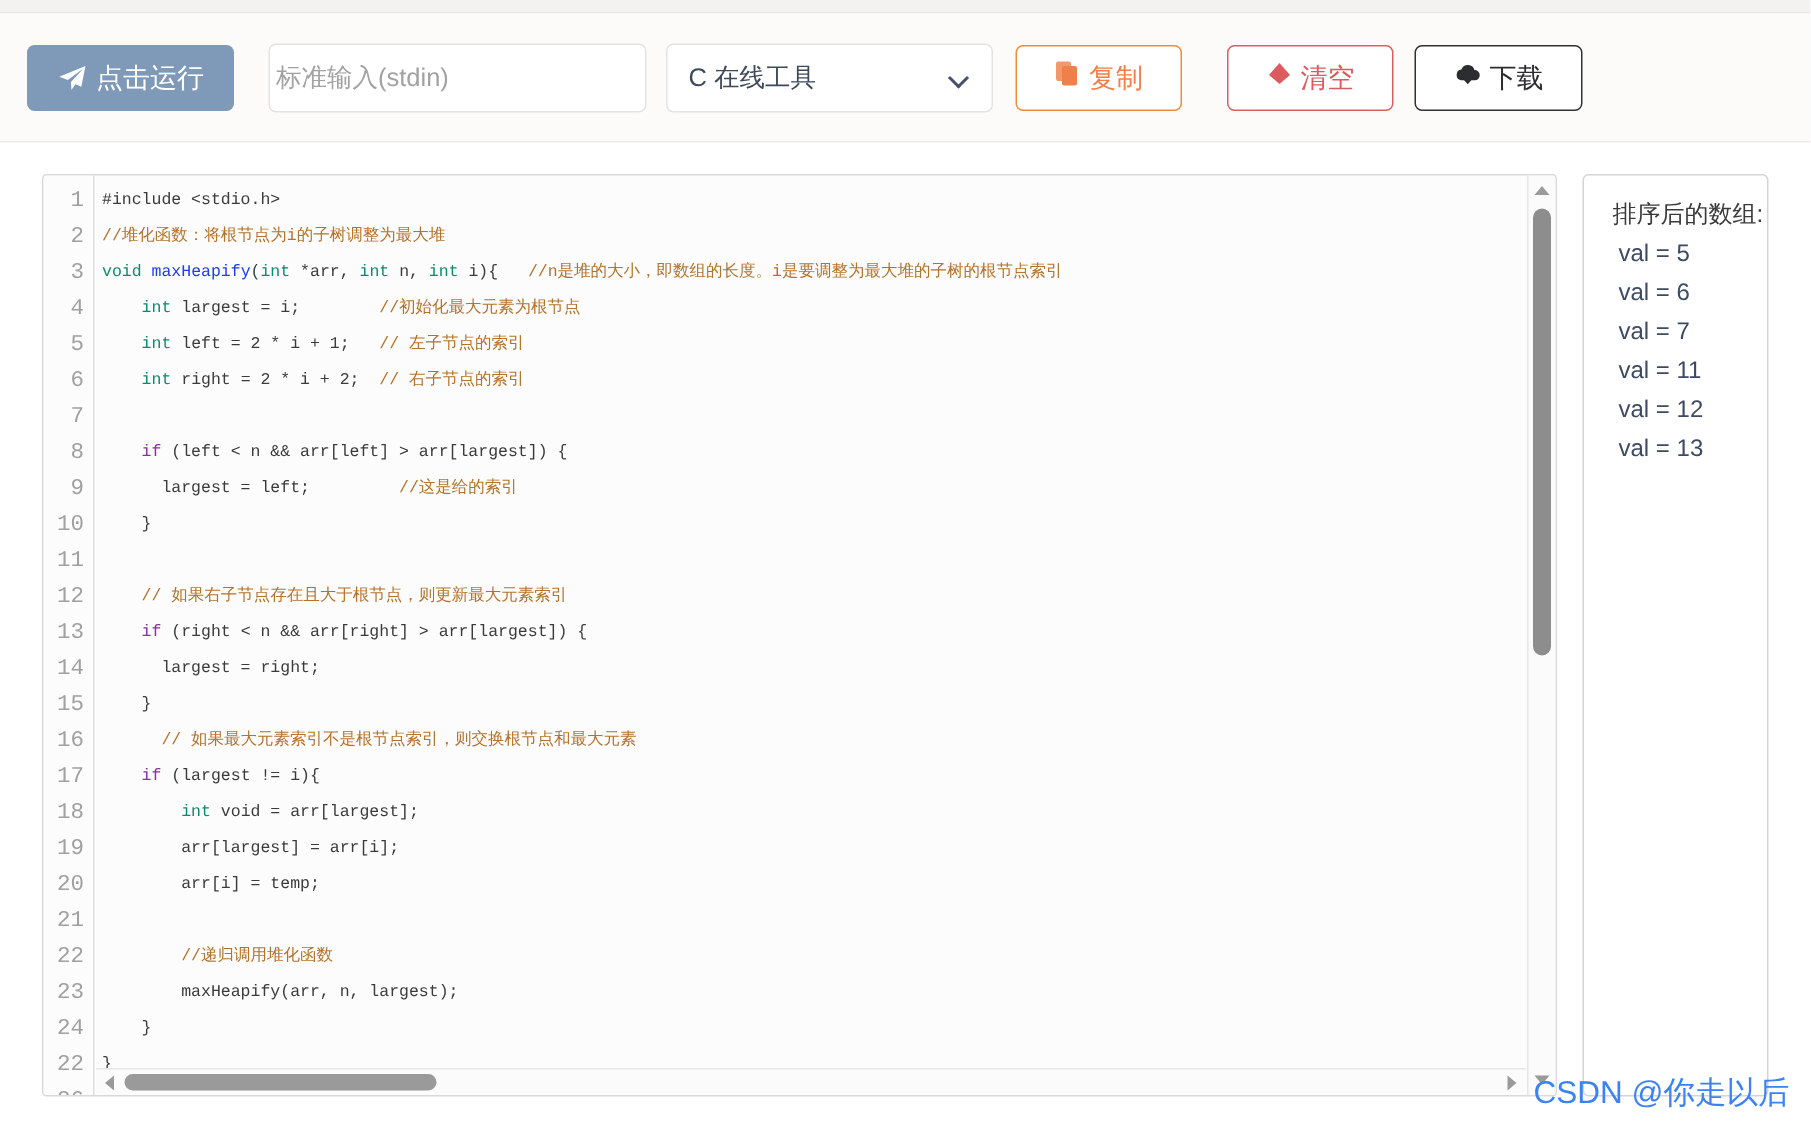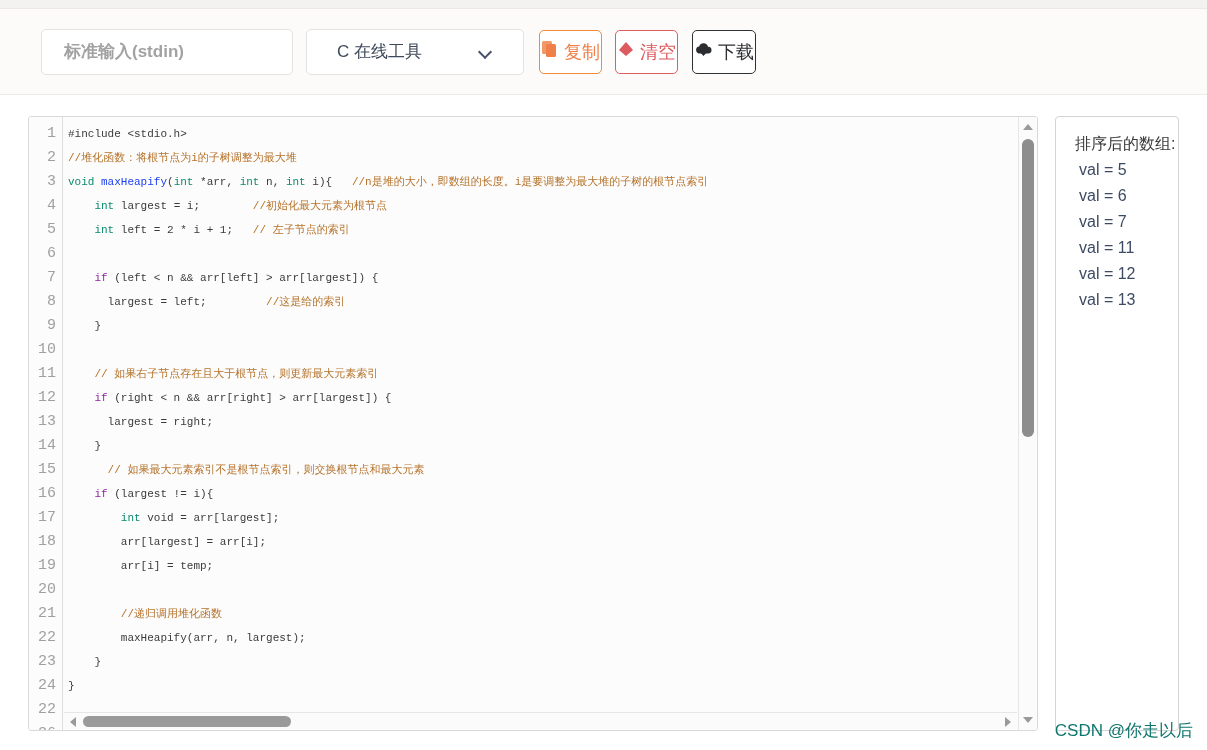--- a/index.html
+++ b/index.html
@@ -60,39 +60,38 @@
 
   .stdin-input {
     width: 252px;
     height: 46px;
     margin-left: 23px;
     border: 1px solid #e3e3e3;
     border-radius: 5px;
     background: #fff;
     font-size: 17px;
     color: #444;
-    padding: 0 22px;
+    padding: 0 4px;
     box-sizing: border-box;
     font-family: "Liberation Sans", sans-serif;
     outline: none;
-    font-weight: bold;
   }
   .stdin-input::placeholder { color: #a2a2a2; }
 
   .lang-select {
     position: relative;
     width: 218px;
     height: 46px;
     margin-left: 13px;
     border: 1px solid #e3e3e3;
     border-radius: 5px;
     background: #fff;
     display: flex;
     align-items: center;
-    padding: 0 30px;
+    padding: 0 14px;
     box-sizing: border-box;
     cursor: pointer;
   }
   .lang-select .lang-value {
     font-size: 17px;
     color: #3e4a5a;
     flex: 1;
   }
   .lang-select .chev {
     width: 14px;
@@ -104,39 +103,39 @@
     position: absolute;
     left: 1px; top: 0;
     width: 8px; height: 8px;
     border-right: 2px solid #45506b;
     border-bottom: 2px solid #45506b;
     transform: rotate(45deg);
   }
 
   .btn-outline {
     height: 44px;
-    padding: 0 1px;
+    padding: 0 25px;
     border-radius: 5px;
     background: #fff;
     font-size: 18px;
     display: flex;
     align-items: center;
     justify-content: center;
     gap: 5px;
     cursor: pointer;
     box-sizing: border-box;
     font-family: "Liberation Sans", sans-serif;
   }
   .btn-copy {
     margin-left: 15px;
     border: 1px solid #f08b3c;
     color: #f0804a;
   }
   .btn-clear {
-    margin-left: 13px;
+    margin-left: 30px;
     border: 1px solid #de5d60;
     color: #dd5a5e;
   }
   .btn-download {
     margin-left: 14px;
     border: 1px solid #2f3134;
     color: #2b2d30;
   }
 
   .file-wrap {
@@ -321,33 +320,41 @@
     line-height: 26px;
     padding-left: 4px;
     white-space: nowrap;
   }
 
   
   .watermark {
     position: absolute;
     right: 14px;
     bottom: 8px;
-    font-size: 17px;
-    color: #0f766e;
+    font-size: 21px;
+    color: #3b82f6;
     font-family: "Liberation Sans", sans-serif;
     pointer-events: none;
   }
 </style>
 </head>
 <body>
 
 <div class="top-strip"></div>
 
 <div class="toolbar">
 
+  <div class="btn-run">
+    <span class="plane">
+      <svg width="20" height="20" viewBox="0 0 20 20">
+        <path d="M19 2 L1.5 9.2 L7.2 11.3 L17.6 3.6 L9.3 12.6 L9.6 18 L12.3 14.1 L16.2 15.8 Z" fill="#ffffff"></path>
+      </svg>
+    </span>
+    <span>点击运行</span>
+  </div>
 
   <input class="stdin-input" type="text" placeholder="标准输入(stdin)" style="">
 
   <div class="lang-select">
     <span class="lang-value">C 在线工具</span>
     <span class="chev"></span>
   </div>
 
   <div class="btn-outline btn-copy">
     <span>
@@ -411,20 +418,21 @@
         <div class="ln">24</div>
         <div class="ln">22</div>
         <div class="ln">26</div>
       </div>
     <div class="code-area" id="codearea">
         <div class="code-line"><span class="tok-pre">#include &lt;stdio.h&gt;</span></div>
         <div class="code-line"><span class="tok-com">//堆化函数：将根节点为i的子树调整为最大堆</span></div>
         <div class="code-line"><span class="tok-key">void </span><span class="tok-fn">maxHeapify</span><span class="tok-pre">(</span><span class="tok-key">int</span><span class="tok-pre"> *arr, </span><span class="tok-key">int</span><span class="tok-pre"> n, </span><span class="tok-key">int</span><span class="tok-pre"> i){   </span><span class="tok-com">//n是堆的大小，即数组的长度。i是要调整为最大堆的子树的根节点索引</span></div>
         <div class="code-line"><span class="tok-pre">    </span><span class="tok-key">int</span><span class="tok-pre"> largest = i;        </span><span class="tok-com">//初始化最大元素为根节点</span></div>
         <div class="code-line"><span class="tok-pre">    </span><span class="tok-key">int</span><span class="tok-pre"> left = 2 * i + 1;   </span><span class="tok-com">// 左子节点的索引</span></div>
+        <div class="code-line"><span class="tok-pre">    </span><span class="tok-key">int</span><span class="tok-pre"> right = 2 * i + 2;  </span><span class="tok-com">// 右子节点的索引</span></div>
         <div class="code-line">&nbsp;</div>
         <div class="code-line"><span class="tok-pre">    </span><span class="tok-ctl">if</span><span class="tok-pre"> (left &lt; n &amp;&amp; arr[left] &gt; arr[largest]) {</span></div>
         <div class="code-line"><span class="tok-pre">      largest = left;         </span><span class="tok-com">//这是给的索引</span></div>
         <div class="code-line"><span class="tok-pre">    }</span></div>
         <div class="code-line">&nbsp;</div>
         <div class="code-line"><span class="tok-pre">    </span><span class="tok-com">// 如果右子节点存在且大于根节点，则更新最大元素索引</span></div>
         <div class="code-line"><span class="tok-pre">    </span><span class="tok-ctl">if</span><span class="tok-pre"> (right &lt; n &amp;&amp; arr[right] &gt; arr[largest]) {</span></div>
         <div class="code-line"><span class="tok-pre">      largest = right;</span></div>
         <div class="code-line"><span class="tok-pre">    }</span></div>
         <div class="code-line"><span class="tok-pre">      </span><span class="tok-com">// 如果最大元素索引不是根节点索引，则交换根节点和最大元素</span></div>

